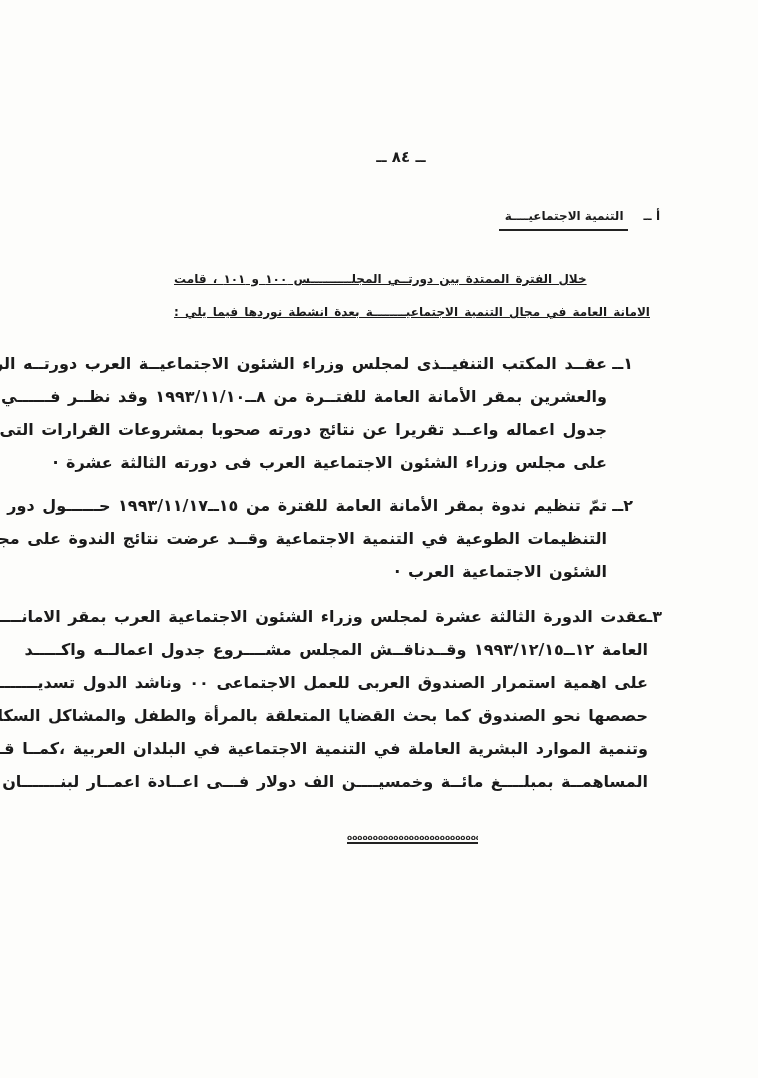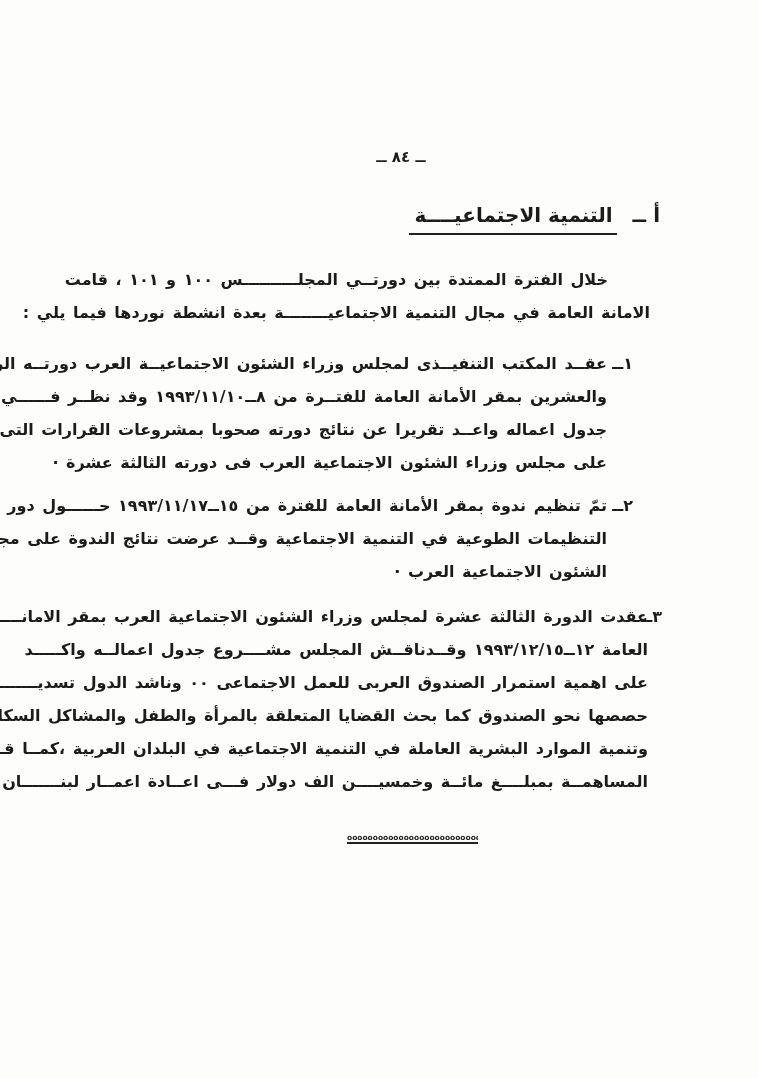--- a/index.html
+++ b/index.html
@@ -18,38 +18,39 @@
     position:absolute;
     top:148px;left:0;right:0;
     padding-left:44px;
     text-align:center;
     font-size:15px;
     letter-spacing:1px;
     white-space:nowrap;
   }
   .section-heading{
     position:absolute;
-    top:203px;right:98px;
-    font-size:20px;
+    top:209px;right:98px;
+    font-size:12px;
     white-space:nowrap;
     direction:rtl;
   }
   .heading-marker{ margin-left:16px; display:inline-block; }
   .heading-title{
     display:inline-block;
     border-bottom:2px solid #222;
     padding:0 4px 6px 6px;
   }
   .para{
     position:absolute;
     direction:rtl;
-    text-align:center;
-    font-size:16px;
+    text-align:left;
+    font-size:12px;
     line-height:33px;
     word-spacing:2px;
+    text-decoration:underline;
   }
   .para .line{ white-space:nowrap; }
   .intro{ top:263px; right:108px; }
   .item{ position:absolute; direction:rtl; }
   .item-1{ top:347px; right:125px; }
   .item-2{ top:489px; right:125px; }
   .item-3{ top:600px; right:96px; }
   .item-number{
     position:absolute;
     top:0;right:0;

